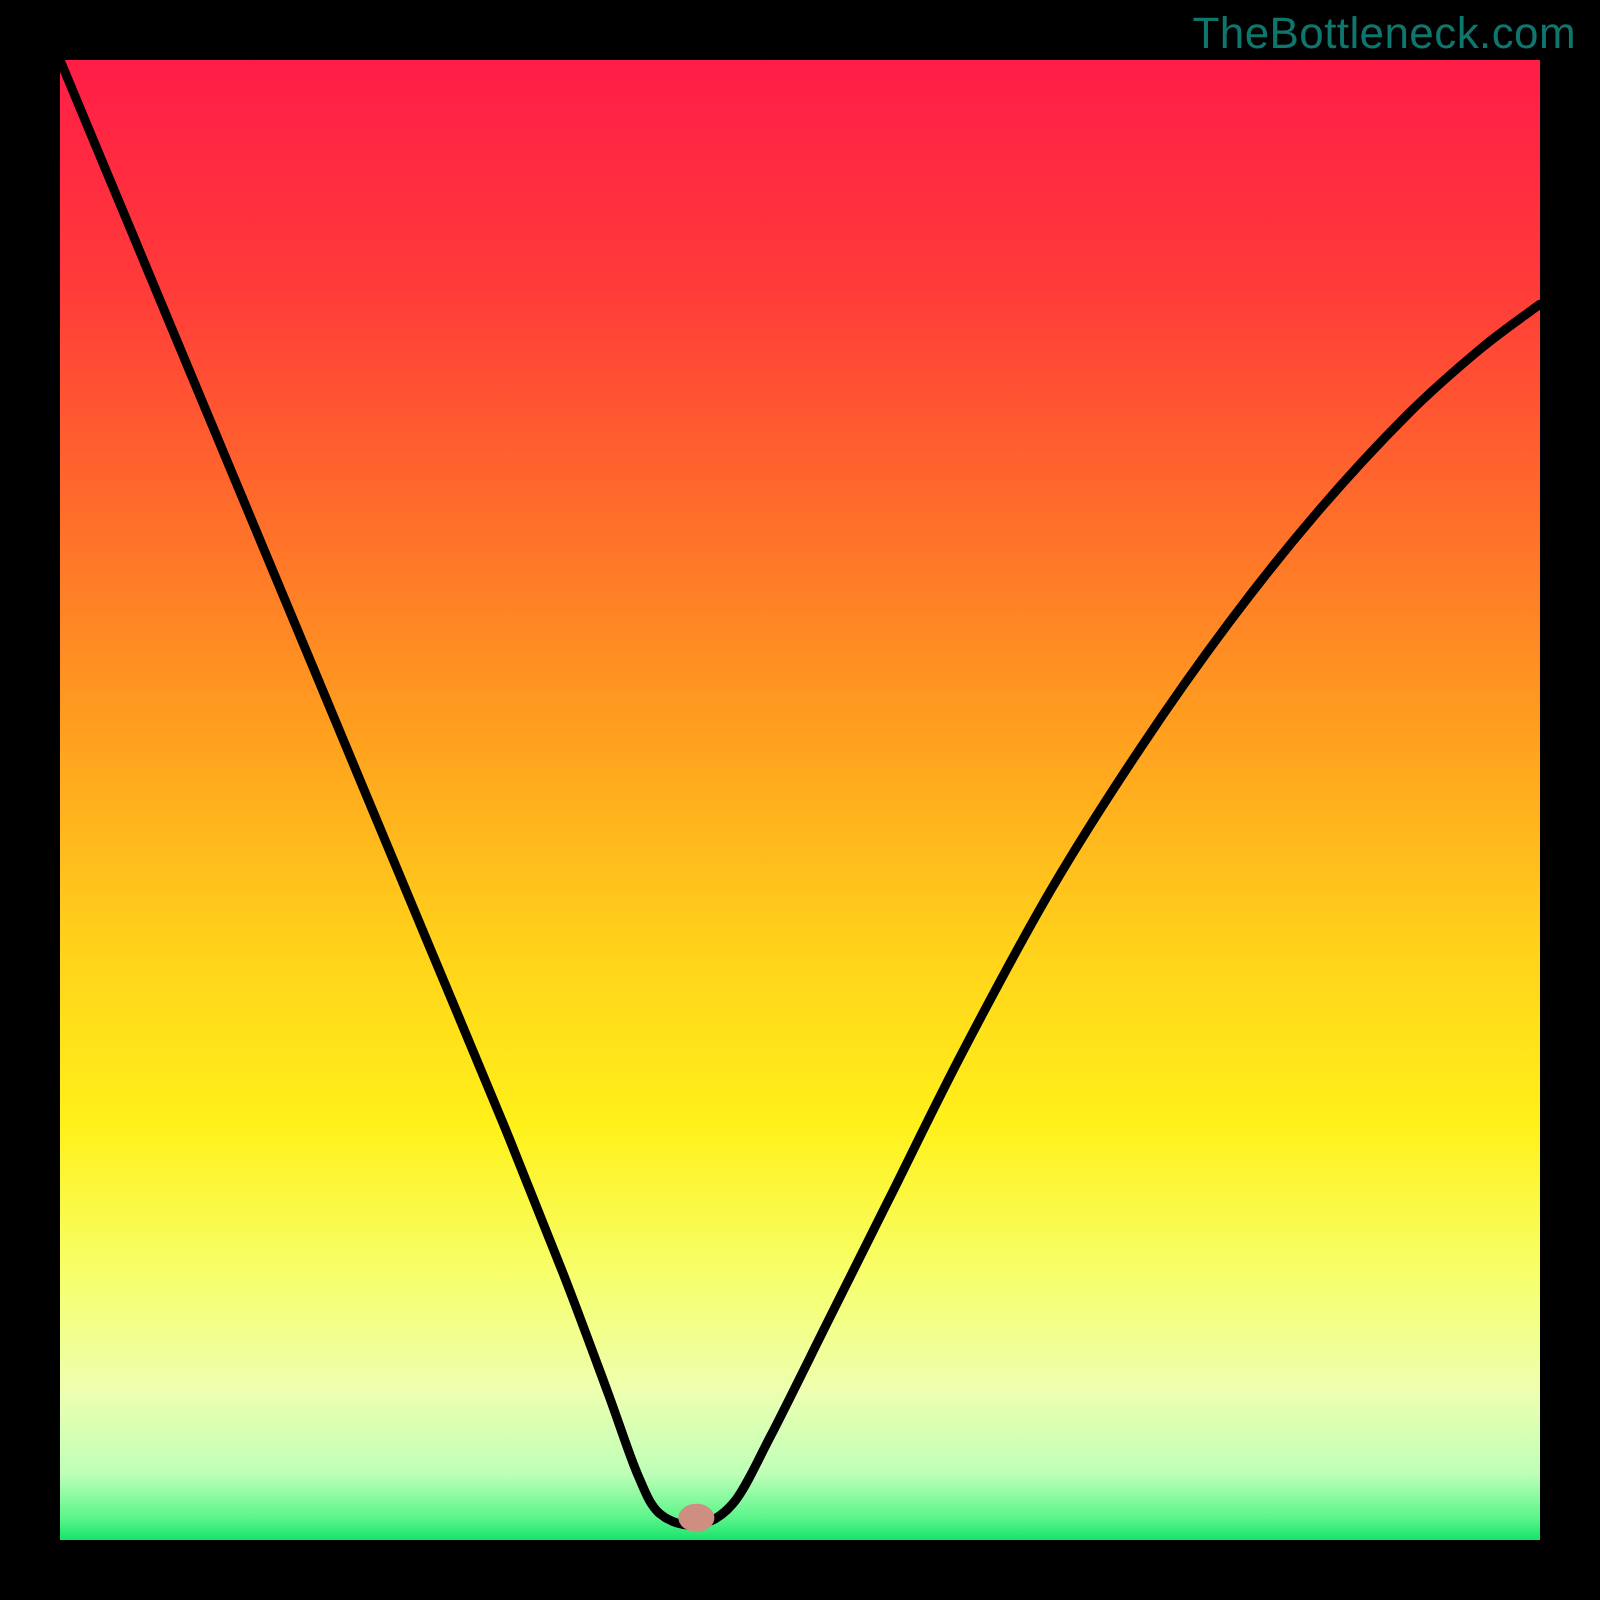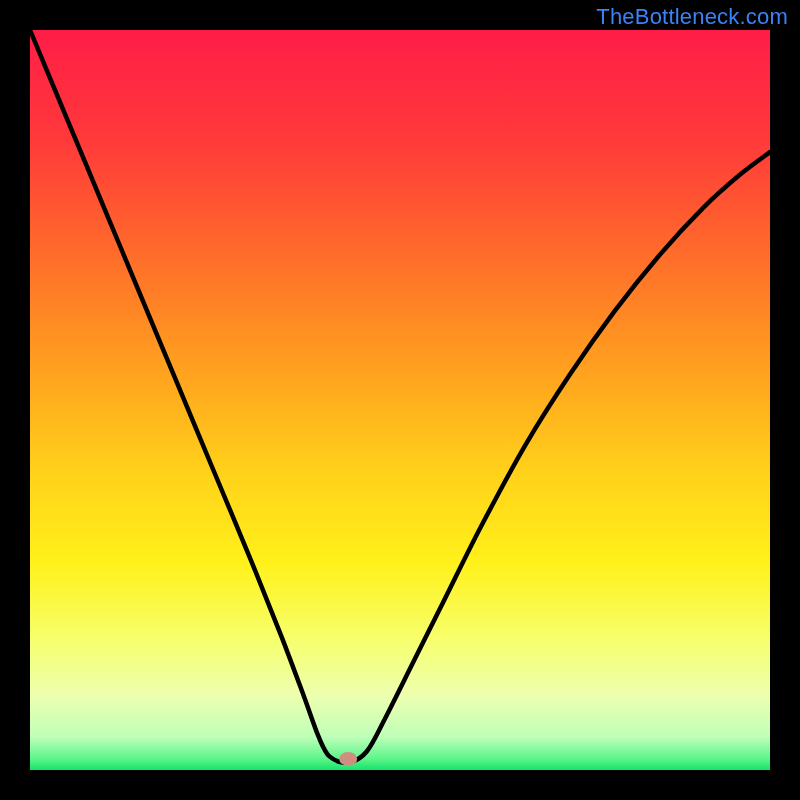--- a/index.html
+++ b/index.html
@@ -14,21 +14,21 @@
   #container {
     position: relative;
     width: 800px;
     height: 800px;
     background: #000;
   }
   #watermark {
     position: absolute;
     top: 4px;
     right: 12px;
-    color: #3b82f6;
+    color: #0f766e;
     font-size: 22px;
     font-weight: 500;
     letter-spacing: 0.2px;
     z-index: 5;
     user-select: none;
   }
   svg {
     position: absolute;
     top: 0;
     left: 0;

